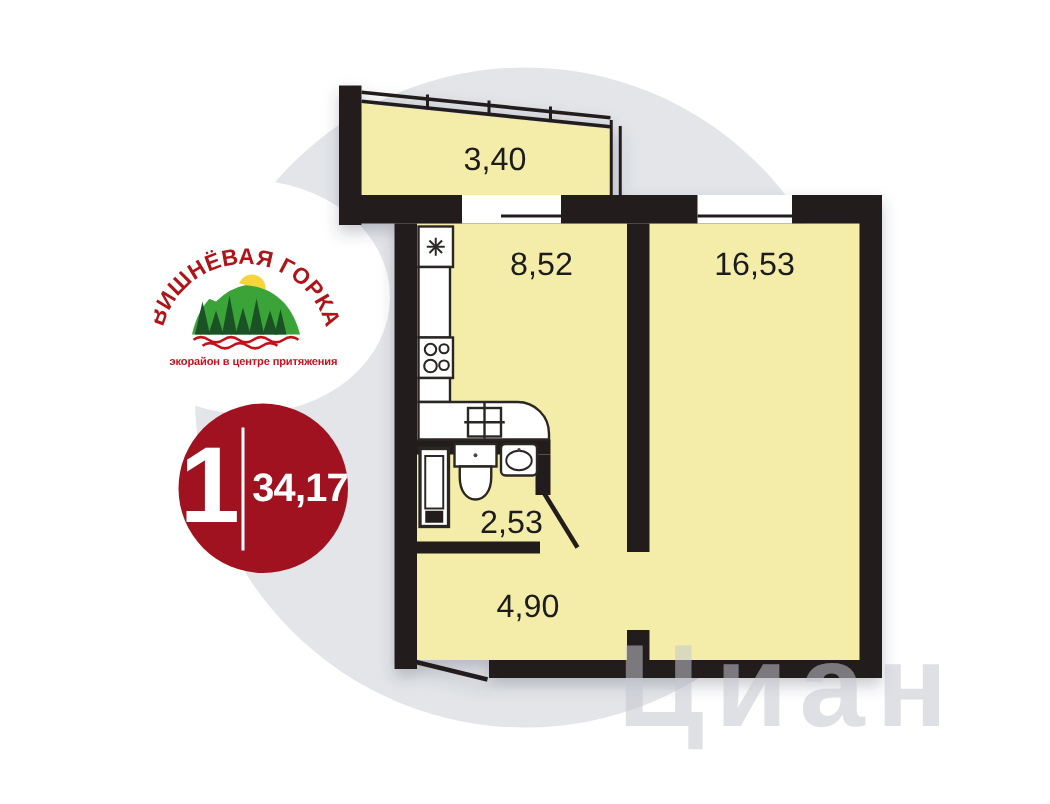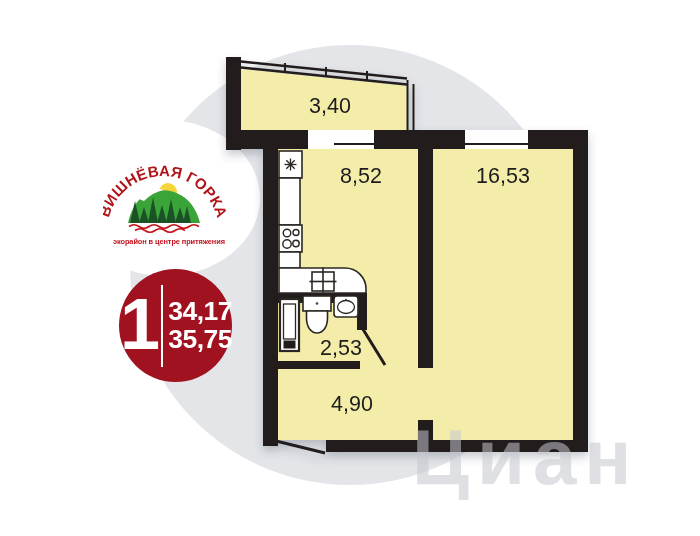--- a/index.html
+++ b/index.html
@@ -172,17 +172,16 @@
     </text>
 
     <text x="66" y="95.5" text-anchor="middle" font-size="7.4" font-weight="bold" fill="#c3131f" textLength="112">экорайон в центре притяжения</text>
   </svg>
 
   <div class="badge">
     <div class="badge-rooms">1</div>
     <div class="badge-divider"></div>
     <div class="badge-areas">
       <div>34,17</div>
-      <div>35,75</div>
     </div>
   </div>
 
 </div>
 
 </body></html>

